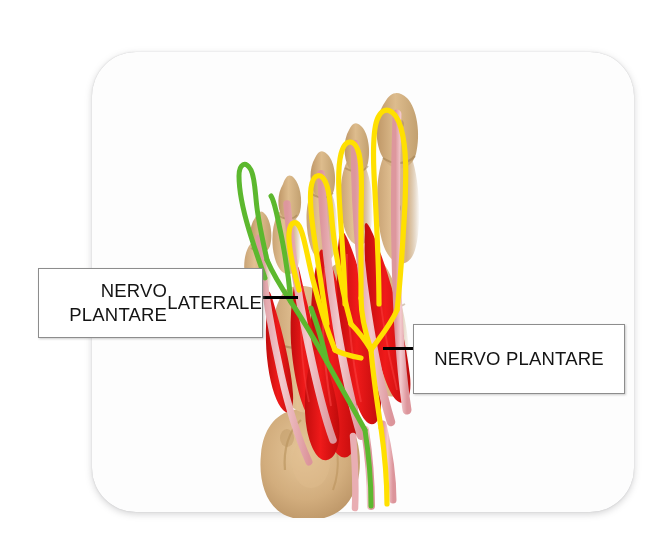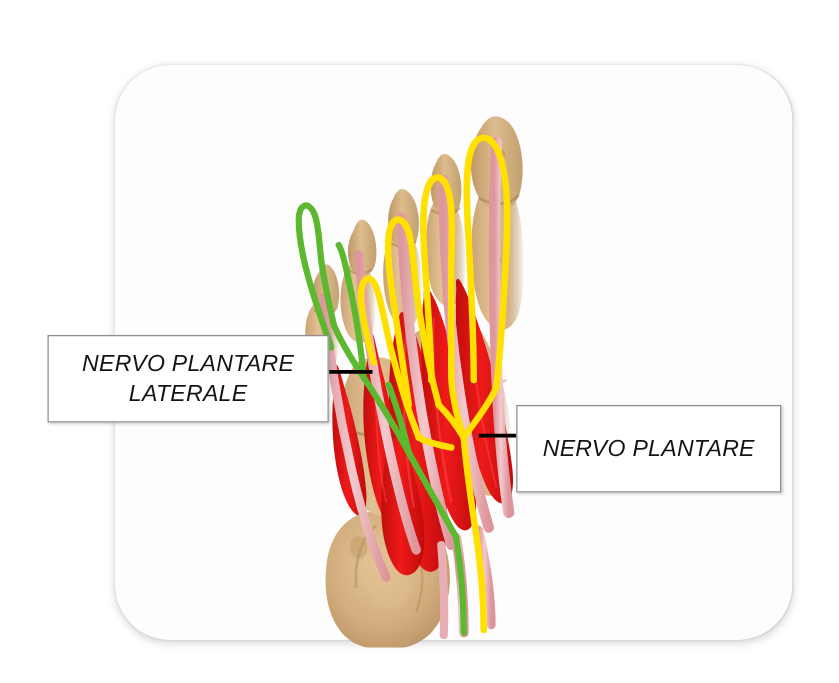--- a/index.html
+++ b/index.html
@@ -31,28 +31,27 @@
   }
   #anatomy svg{display:block;width:100%;height:100%;}
 
   
   .label-box{
     position:absolute;
     background:#ffffff;
     border:1px solid #8d8d8d;
     box-shadow:1px 1px 2px rgba(140,140,140,0.45);
     box-sizing:border-box;
-    display:flex;flex-direction:column;
+    display:flex;flex-direction:row;
     align-items:center;justify-content:center;
     text-align:right;
     color:#141414;
     font-size:18.5px;
     line-height:1.32;
     letter-spacing:.2px;
-    font-style:italic;
   }
   #label-lateral{left:38px;top:268px;width:225px;height:70px;}
   #label-mediale{left:413px;top:324px;width:212px;height:70px;}
 
   .leader{
     position:absolute;
     background:#000000;
     height:3px;
   }
   #leader-lateral{left:262px;top:296px;width:36px;}

